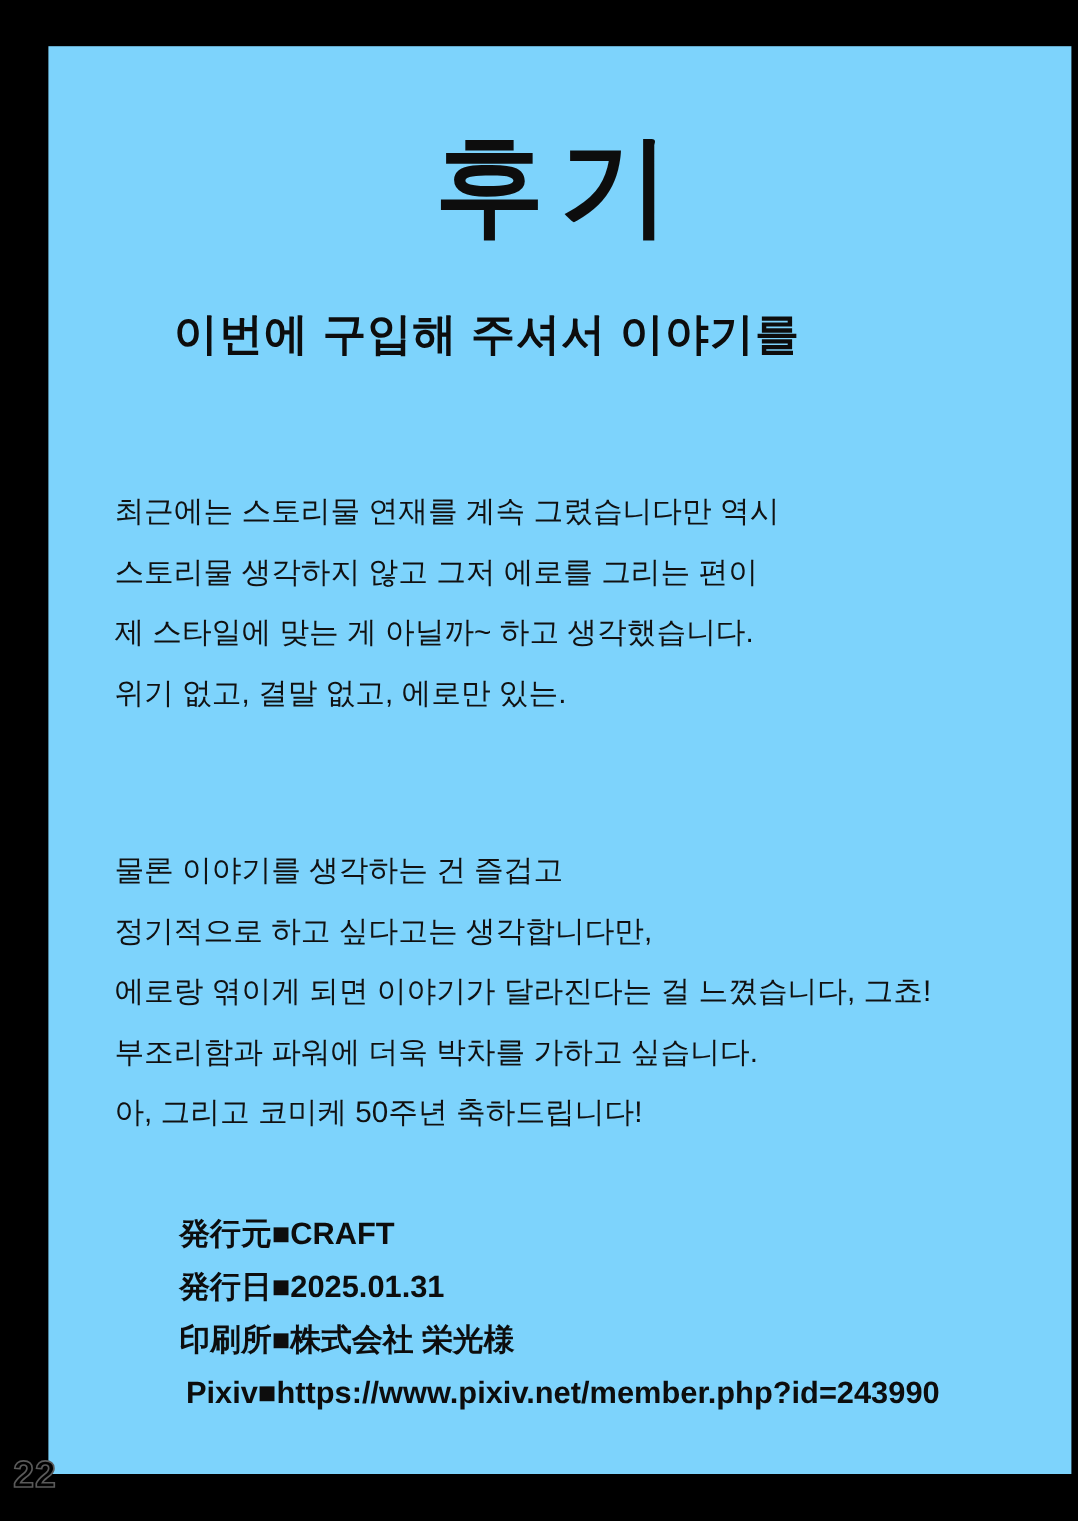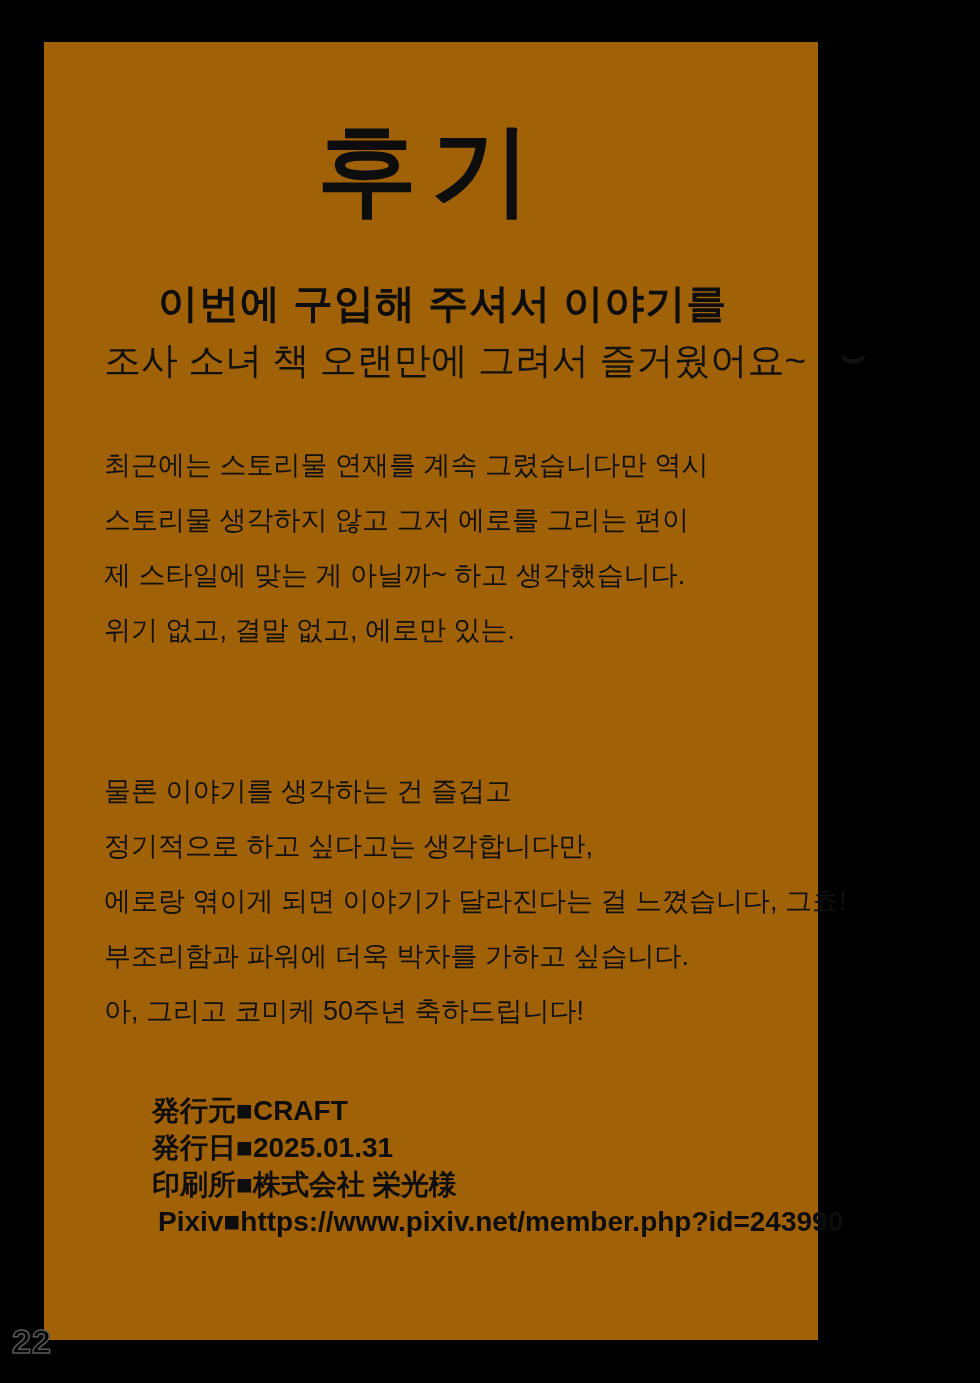--- a/index.html
+++ b/index.html
@@ -11,23 +11,23 @@
     height: 1383px;
     position: relative;
     background: #000000;
     font-family: "Liberation Sans", "DejaVu Sans", sans-serif;
     overflow: hidden;
   }
   .page {
     position: absolute;
     left: 44px;
     top: 42px;
-    width: 774px;
+    width: 930px;
     height: 1298px;
-    background: #a16207;
+    background: #7dd3fc;
     color: #111111;
   }
   .title {
     position: absolute;
     top: 72px;
     left: 0;
     width: 100%;
     text-align: center;
     font-size: 100px;
     line-height: 1.1;
@@ -78,21 +78,21 @@
   .para-2 { top: 722px; }
   .colophon {
     position: absolute;
     left: 108px;
     top: 1050px;
     font-size: 28px;
     font-weight: 700;
     color: #0d0d0d;
   }
   .colophon p {
-    margin: 0;
+    margin: 11px;
     height: 37px;
     line-height: 37px;
     white-space: nowrap;
   }
   .colophon p.indent-1 { padding-left: 6px; }
   .colophon p.indent-2 { padding-left: 12px; }
   .page-number {
     position: absolute;
     left: 12px;
     top: 1322px;
@@ -106,23 +106,20 @@
 </style>
 </head>
 <body>
 
 <div class="page">
 
   <div class="title">후기</div>
 
   <div class="greeting-bold">이번에 구입해 주셔서 이야기를</div>
 
-  <div class="greeting-line">
-    <span>조사 소녀 책 오랜만에 그려서 즐거웠어요~</span><span class="smile-mark">⌣</span>
-  </div>
 
   <div class="para para-1">
     <p>최근에는 스토리물 연재를 계속 그렸습니다만 역시</p>
     <p>스토리물 생각하지 않고 그저 에로를 그리는 편이</p>
     <p>제 스타일에 맞는 게 아닐까~ 하고 생각했습니다.</p>
     <p>위기 없고, 결말 없고, 에로만 있는.</p>
   </div>
 
   <div class="para para-2">
     <p>물론 이야기를 생각하는 건 즐겁고</p>

